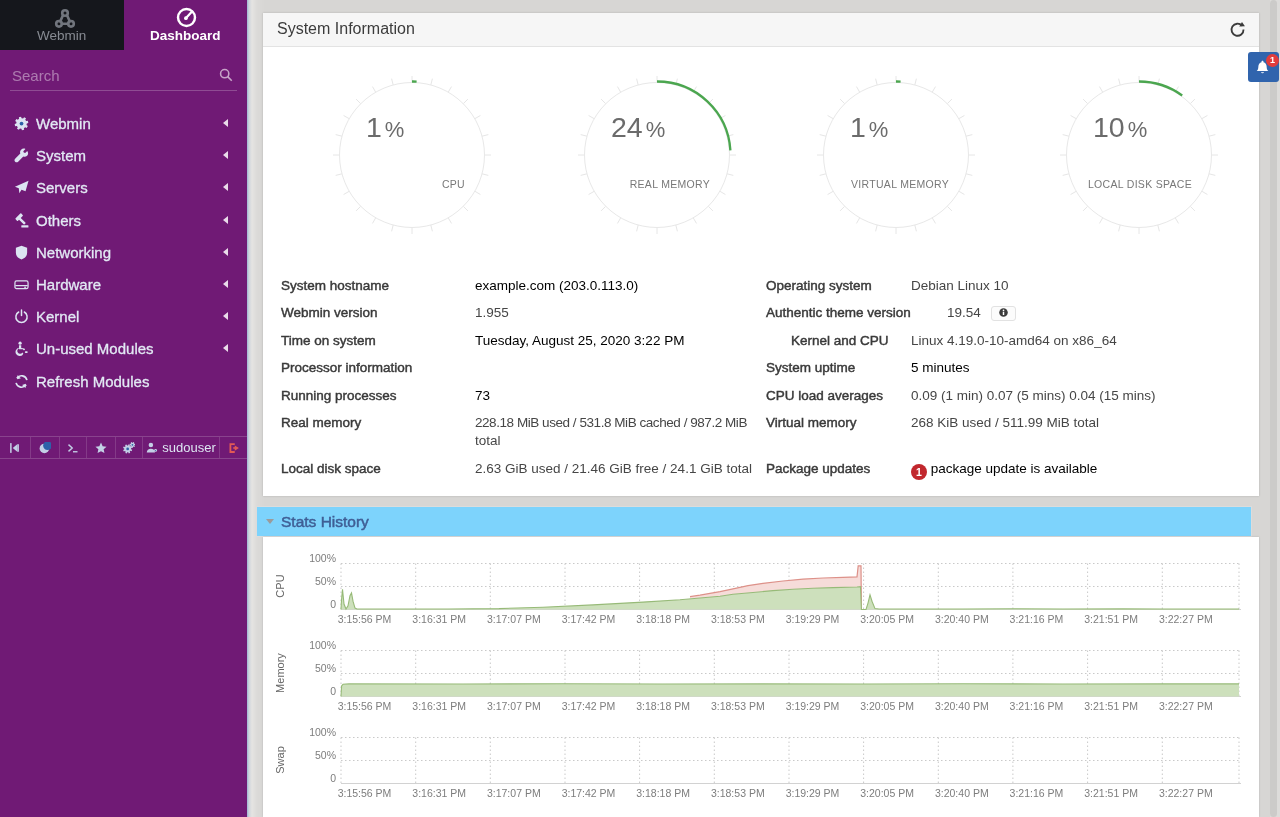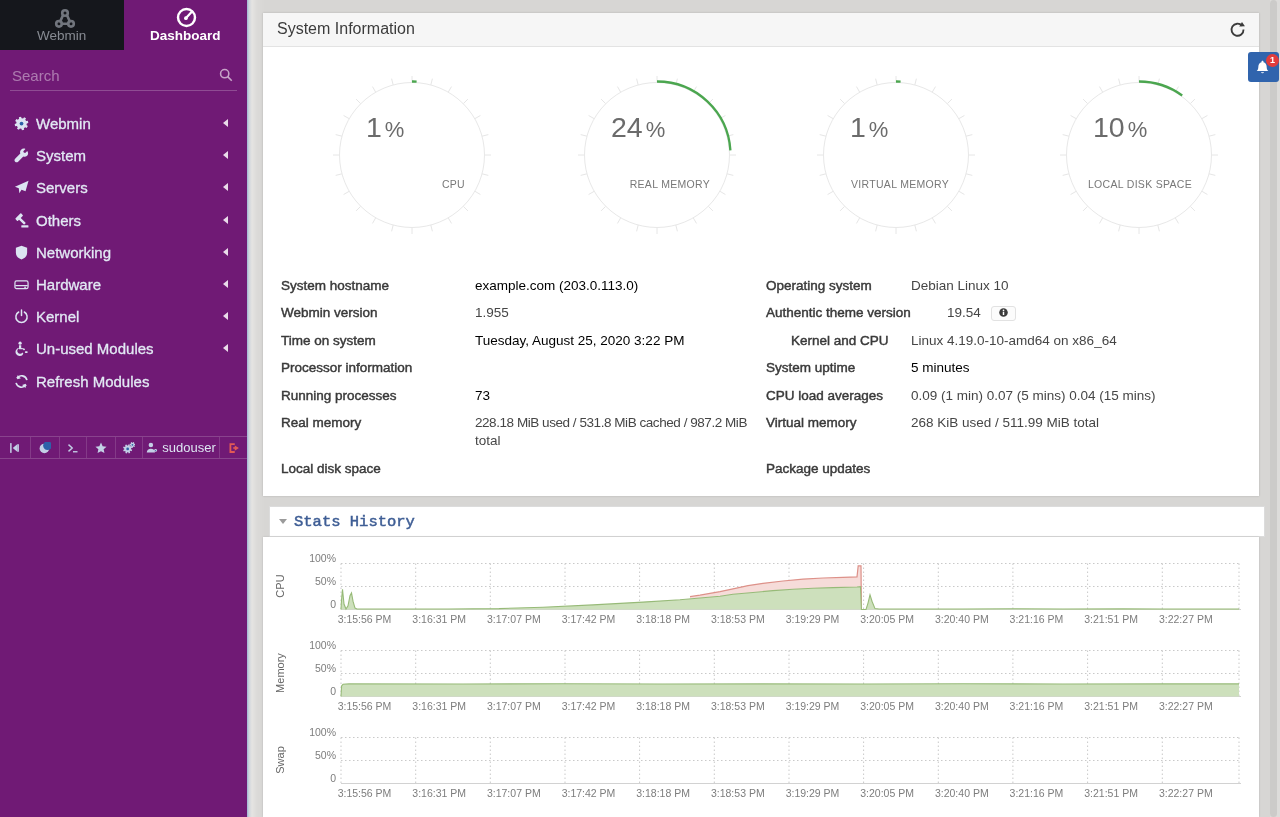--- a/index.html
+++ b/index.html
@@ -37,21 +37,21 @@
 #p1h svg { position:absolute; right:13px; top:8px; }
 .gauge { position:absolute; width:160px; height:160px; }
 .gval { position:absolute; left:34px; top:36px; font-size:28.5px; color:#6b6b6b; }
 .gpct { font-size:22px; margin-left:3px; }
 .glab { position:absolute; right:27px; top:103px; font-size:10.5px; letter-spacing:0.3px; color:#787878; }
 .tlab { position:absolute; font-size:13.5px; color:#3a3a3a; -webkit-text-stroke:0.45px #3a3a3a; line-height:18px; }
 .tval { position:absolute; font-size:13.5px; color:#464646; line-height:18px; }
 .infobtn { display:inline-block; margin-left:6px; padding:1px 7px 2px 7px; background:#fcfcfc; border:1px solid #e2e2e2; border-radius:3px; line-height:10px; }
 .badge1 { display:inline-block; width:16px; height:16px; border-radius:50%; background:#c1272d; color:#fff; font-size:10.5px; font-weight:bold; text-align:center; line-height:16px; vertical-align:-3px; }
 
-#p2h { position:absolute; left:269px; top:506px; width:996px; height:31px; background:#ffffff; border:1px solid #dcdcdc;font-family:Liberation Mono, monospace; }
+#p2h { position:absolute; left:256px; top:506px; width:996px; height:31px; background:#7dd3fc; border:1px solid #dcdcdc; }
 #p2h .t { position:absolute; left:24px; top:6px; font-size:15.5px; color:#44639c; -webkit-text-stroke:0.5px #3f5e95; color:#3f5e95; }
 #p2h .dcaret { position:absolute; left:9px; top:12px; width:0; height:0; border-left:4.5px solid transparent; border-right:4.5px solid transparent; border-top:5.5px solid #9b9b9b; }
 #p2b { position:absolute; left:263px; top:537px; width:996px; height:280px; background:#fff; box-shadow:0 0 2px rgba(0,0,0,0.15); }
 .chart { position:absolute; left:263px; }
 .axlab { font-size:10.5px; fill:#7d7d7d; font-family:"Liberation Sans",sans-serif; }
 .axtitle { font-size:11px; fill:#666; font-family:"Liberation Sans",sans-serif; }
 
 #bell { position:absolute; left:1248px; top:52px; width:31px; height:30px; background:#3064ad; border-radius:3px; }
 #bell svg { position:absolute; left:6px; top:7px; }
 #bell .bdg { position:absolute; right:0px; top:2px; width:13px; height:13px; background:#e23c3c; border-radius:50%; color:#fff; font-size:9px; font-weight:bold; text-align:center; line-height:13px; }
@@ -366,37 +366,39 @@
     <div class="tlab" style="left:18px;top:291.0px">Webmin version</div>
     <div class="tval" style="left:212px;top:291.0px;width:296px">1.955</div>
     <div class="tlab" style="left:18px;top:318.5px">Time on system</div>
     <div class="tval" style="left:212px;top:318.5px;width:296px"><a>Tuesday, August 25, 2020 3:22 PM</a></div>
     <div class="tlab" style="left:18px;top:346.0px">Processor information</div>
     <div class="tlab" style="left:18px;top:373.5px">Running processes</div>
     <div class="tval" style="left:212px;top:373.5px;width:296px"><a>73</a></div>
     <div class="tlab" style="left:18px;top:401.0px">Real memory</div>
     <div class="tval" style="left:212px;top:401.0px;width:296px"><span style="letter-spacing:-0.45px">228.18 MiB used / 531.8 MiB cached / 987.2 MiB</span><br>total</div>
     <div class="tlab" style="left:18px;top:446.5px">Local disk space</div>
+    <div class="tval" style="left:212px;top:446.5px;width:296px">2.63 GiB used / 21.46 GiB free / 24.1 GiB total</div>
     <div class="tlab" style="left:503px;top:263.5px">Operating system</div>
     <div class="tval" style="left:648px;top:263.5px;width:340px">Debian Linux 10</div>
     <div class="tlab" style="left:503px;top:291.0px">Authentic theme version</div>
     <div class="tval" style="left:684px;top:291.0px;width:340px">19.54 <span class="infobtn"><svg width="9" height="9" viewBox="0 0 16 16">
           <circle cx="8" cy="8" r="7.6" fill="#3c3c3c"></circle>
           <rect x="6.7" y="6.5" width="2.6" height="6" fill="#fff"></rect>
           <circle cx="8" cy="4" r="1.5" fill="#fff"></circle>
         </svg></span></div>
     <div class="tlab" style="left:528px;top:318.5px">Kernel and CPU</div>
     <div class="tval" style="left:648px;top:318.5px;width:340px">Linux 4.19.0-10-amd64 on x86_64</div>
     <div class="tlab" style="left:503px;top:346.0px">System uptime</div>
     <div class="tval" style="left:648px;top:346.0px;width:340px"><a>5 minutes</a></div>
     <div class="tlab" style="left:503px;top:373.5px">CPU load averages</div>
     <div class="tval" style="left:648px;top:373.5px;width:340px">0.09 (1 min) 0.07 (5 mins) 0.04 (15 mins)</div>
     <div class="tlab" style="left:503px;top:401.0px">Virtual memory</div>
     <div class="tval" style="left:648px;top:401.0px;width:340px">268 KiB used / 511.99 MiB total</div>
     <div class="tlab" style="left:503px;top:446.5px">Package updates</div>
+    <div class="tval" style="left:648px;top:446.5px;width:340px"><span class="badge1">1</span><a> package update is available</a></div>
 </div>
 <div id="p2h">
     <span class="dcaret"></span>
     <span class="t">Stats History</span>
   </div>
 <div id="p2b"></div>
 <svg class="chart" style="top:550px" width="996" height="90" viewBox="0 0 996 90">
     <line x1="78" y1="13.5" x2="976" y2="13.5" stroke="#c9c9c9" stroke-width="1" stroke-dasharray="1.5,2.5"></line>
     <line x1="78" y1="36.5" x2="976" y2="36.5" stroke="#c9c9c9" stroke-width="1" stroke-dasharray="1.5,2.5"></line>
     <line x1="78.0" y1="13.5" x2="78.0" y2="59.5" stroke="#c9c9c9" stroke-width="1" stroke-dasharray="1.5,2.5"></line>

